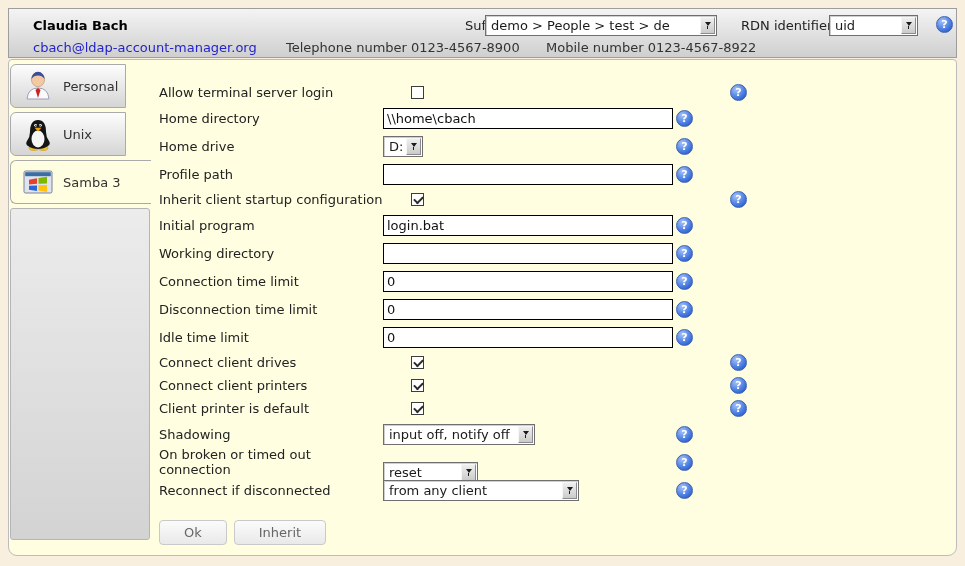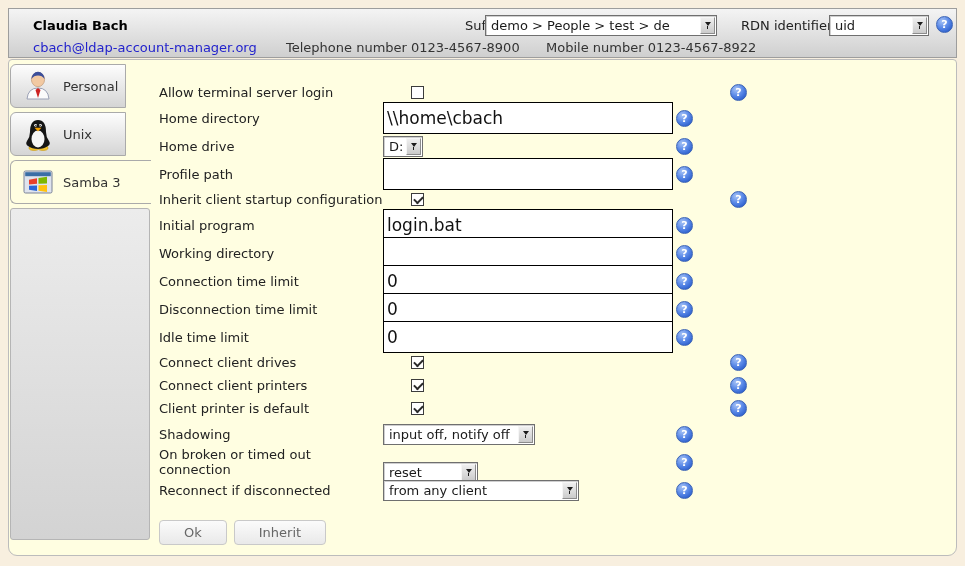--- a/index.html
+++ b/index.html
@@ -36,21 +36,21 @@
     width:15px; height:17px; margin-right:1px; flex:0 0 15px;
     background:linear-gradient(#efefef,#cbcbcb);
     border:1px solid #8c8c8c;
     border-top-color:#f6f6f6; border-left-color:#f6f6f6;
     display:flex; flex-direction:column; align-items:center; justify-content:center;
   }
   .arr-tri { width:0; height:0; border-left:3px solid transparent; border-right:3px solid transparent; border-top:4px solid #1c1c1c; }
   .arr-stem { width:1px; height:3px; background:#1c1c1c; }
 
   .sel-suffix { position:absolute; left:476px; top:6px; width:232px;justify-content:center; }
-  .sel-rdn { position:absolute; left:820px; top:6px; width:100px; }
+  .sel-rdn { position:absolute; left:820px; top:6px; width:89px; }
 
   .help {
     display:inline-block; width:17px; height:17px; border-radius:50%;
     background:radial-gradient(circle at 35% 28%, #a8c4f5 0%, #5b8ae8 45%, #2f62cf 80%);
     border:1px solid #3b63b5;
     color:#fff; font-weight:bold; font-size:11px; line-height:15px; text-align:center;
     cursor:pointer;
   }
   .help-header { position:absolute; left:927px; top:7px; }
 
@@ -81,22 +81,22 @@
 
   
   .content { position:absolute; left:150px; top:21px; width:790px; }
   .frow { display:flex; align-items:center; }
   .frow.h-input { height:28px; }
   .frow.h-check { height:23px;gap:27px; }
   .flabel { width:224px; flex:0 0 224px; color:#222; }
   .fctrl { width:293px; flex:0 0 293px; display:flex; align-items:center; }
 
   .tinput {
-    width:290px; height:32px; border:1px solid #000; background:#fff;
-    font-family:inherit; font-size:17px; color:#111; padding:0 3px;
+    width:290px; height:21px; border:1px solid #000; background:#fff;
+    font-family:inherit; font-size:13px; color:#111; padding:0 3px;
   }
   .cb {
     width:13px; height:13px; background:#fff; border:1px solid #3c3c3c;
     position:relative; cursor:pointer; margin-left:1px;
   }
   .cb.checked::after {
     content:""; position:absolute; left:2px; top:2px; width:7px; height:4px;
     border-left:2px solid #2a2a2a; border-bottom:2px solid #2a2a2a;
     transform:rotate(-45deg);
   }

